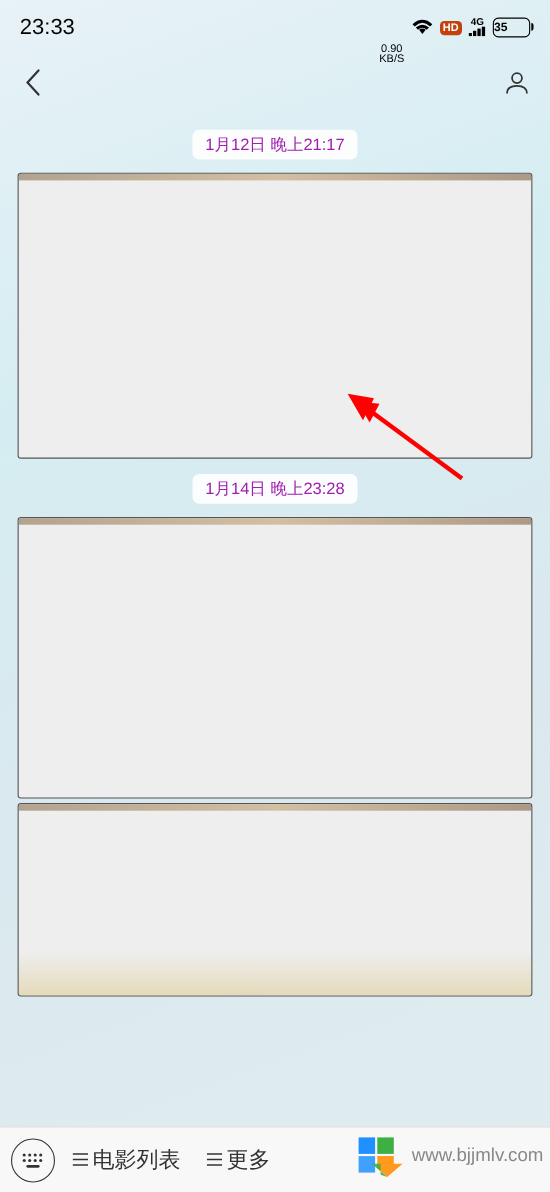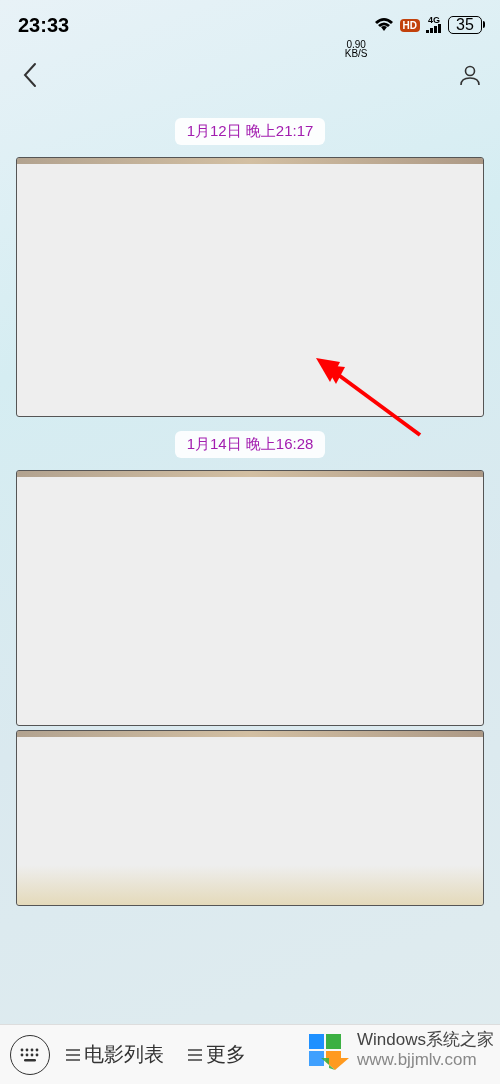--- a/index.html
+++ b/index.html
@@ -20,21 +20,21 @@
     .status-bar {
       height: 50px;
       display: flex;
       justify-content: space-between;
       align-items: center;
       padding: 0 18px;
       color: #000;
     }
     .status-time {
       font-size: 20px;
-      font-weight: 700;
+      font-weight: 400;
     }
     .status-icons {
       display: flex;
       align-items: center;
       gap: 6px;
       font-size: 12px;
     }
     .net-speed {
       display: flex;
       flex-direction: column;
@@ -65,23 +65,23 @@
       font-weight: 600;
     }
     .battery-box {
       border: 1.5px solid #000;
       border-radius: 5px;
       width: 34px;
       height: 18px;
       position: relative;
       display: flex;
       align-items: center;
-      justify-content: center;
-      font-size: 16px;
-      font-weight: 400;
+      justify-content: flex-start;
+      font-size: 11px;
+      font-weight: 700;
     }
     .battery-box::after {
       content: "";
       position: absolute;
       right: -4px;
       top: 4px;
       width: 2px;
       height: 7px;
       background: #000;
       border-radius: 0 2px 2px 0;
@@ -273,21 +273,21 @@
   </div>
 </div>
 
 <div class="chat-body">
 
   <div class="time-pill">1月12日 晚上21:17</div>
   <div class="msg-card c1">
     <div class="top-sliver"></div>
   </div>
 
-  <div class="time-pill">1月14日 晚上16:28</div>
+  <div class="time-pill">1月14日 晚上23:28</div>
   <div class="msg-card c2">
     <div class="top-sliver"></div>
   </div>
 
   <div class="msg-card c3">
     <div class="top-sliver"></div>
     <div class="bot-fade"></div>
   </div>
 
 </div>
@@ -338,16 +338,15 @@
   <div class="wm-logo">
     <svg width="44" height="44" viewBox="0 0 44 44">
       <rect x="2" y="6" width="15" height="15" fill="#1e90ff"></rect>
       <rect x="19" y="6" width="15" height="15" fill="#3cb043"></rect>
       <rect x="2" y="23" width="15" height="15" fill="#1e90ff" opacity="0.85"></rect>
       <path d="M19 23 L34 23 L34 30 L42 30 L28 42 L19 34 Z" fill="#ff9a1f"></path>
       <path d="M28 42 L14 30 L22 30 L22 40 Z" fill="#3cb043" opacity="0.9"></path>
     </svg>
   </div>
   <div class="wm-text">
-    <span class="wm-title">Windows系统之家</span>
     <span class="wm-url">www.bjjmlv.com</span>
   </div>
 </div>
 
 </body></html>

